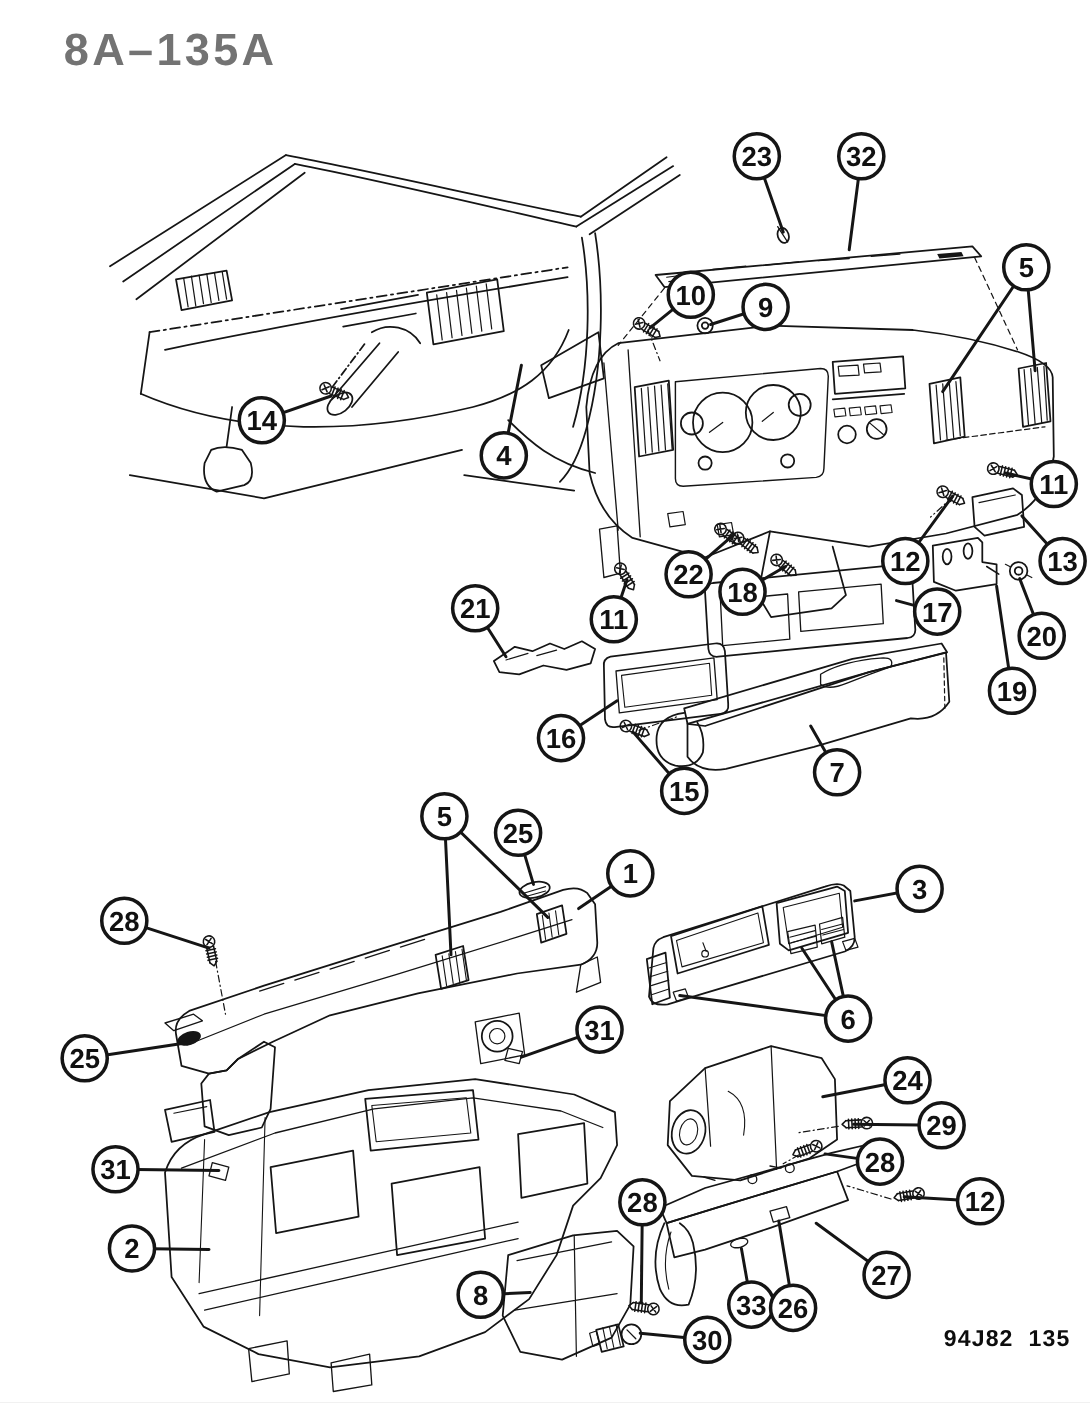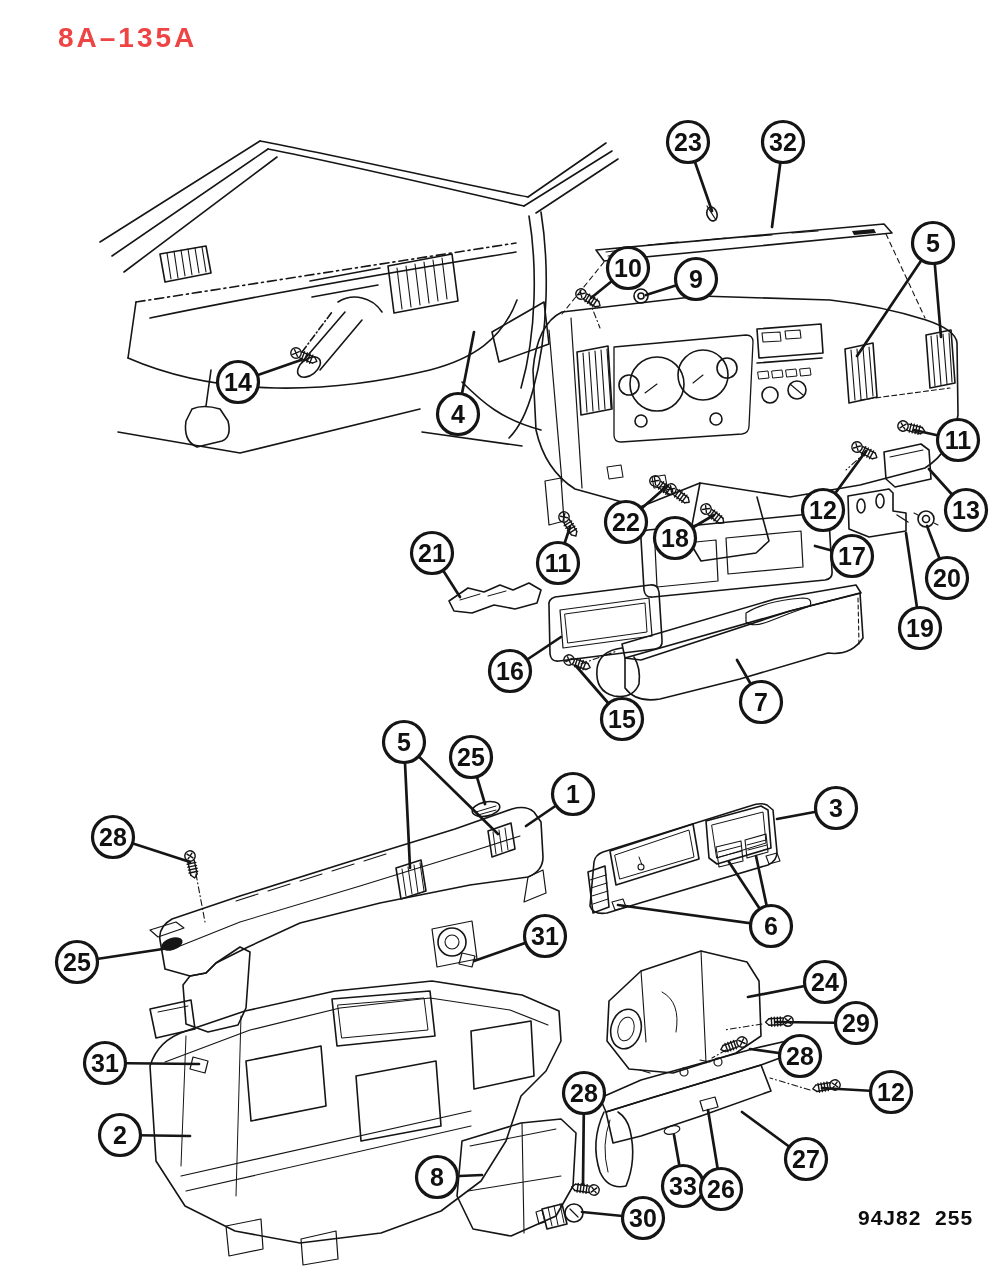--- a/index.html
+++ b/index.html
@@ -5,22 +5,22 @@
   html,body{margin:0;padding:0;background:#e8e8e8;}
   .sheet{
     position:relative;
     width:991px;height:1275px;
     background:#ffffff;
     overflow:hidden;
     font-family:"Liberation Sans",sans-serif;
   }
   .sheet-title{
     position:absolute;left:58px;top:22px;
-    font-weight:bold;font-size:28px;letter-spacing:3px;
-    color:#ef4444;white-space:pre;text-align:center;
+    font-weight:bold;font-size:41px;letter-spacing:3px;
+    color:#737373;white-space:pre;text-align:center;
   }
   .sheet-code{
     position:absolute;left:858px;top:1206px;
     font-weight:bold;font-size:21px;letter-spacing:1px;
     color:#0d0d0d;white-space:pre;
   }
   svg.diagram{position:absolute;left:0;top:0;}
   .leader{stroke:#151515;stroke-width:2.7;stroke-linecap:round;}
   .bubble{fill:#ffffff;stroke:#151515;stroke-width:3.2;}
   .bubble-num{
@@ -446,14 +446,14 @@
           <text x="721" y="1189" dy="0.36em" class="bubble-num">26</text>
         </g>
         <g>
           <line x1="643" y1="1218" x2="582" y2="1212" class="leader"></line>
           <circle cx="643" cy="1218" r="20.5" class="bubble"></circle>
           <text x="643" y="1218" dy="0.36em" class="bubble-num">30</text>
         </g>
       </g>
   </svg>
 
-  <div class="sheet-code">94J82  255</div>
+  <div class="sheet-code">94J82  135</div>
 </div>
 
 </body></html>

